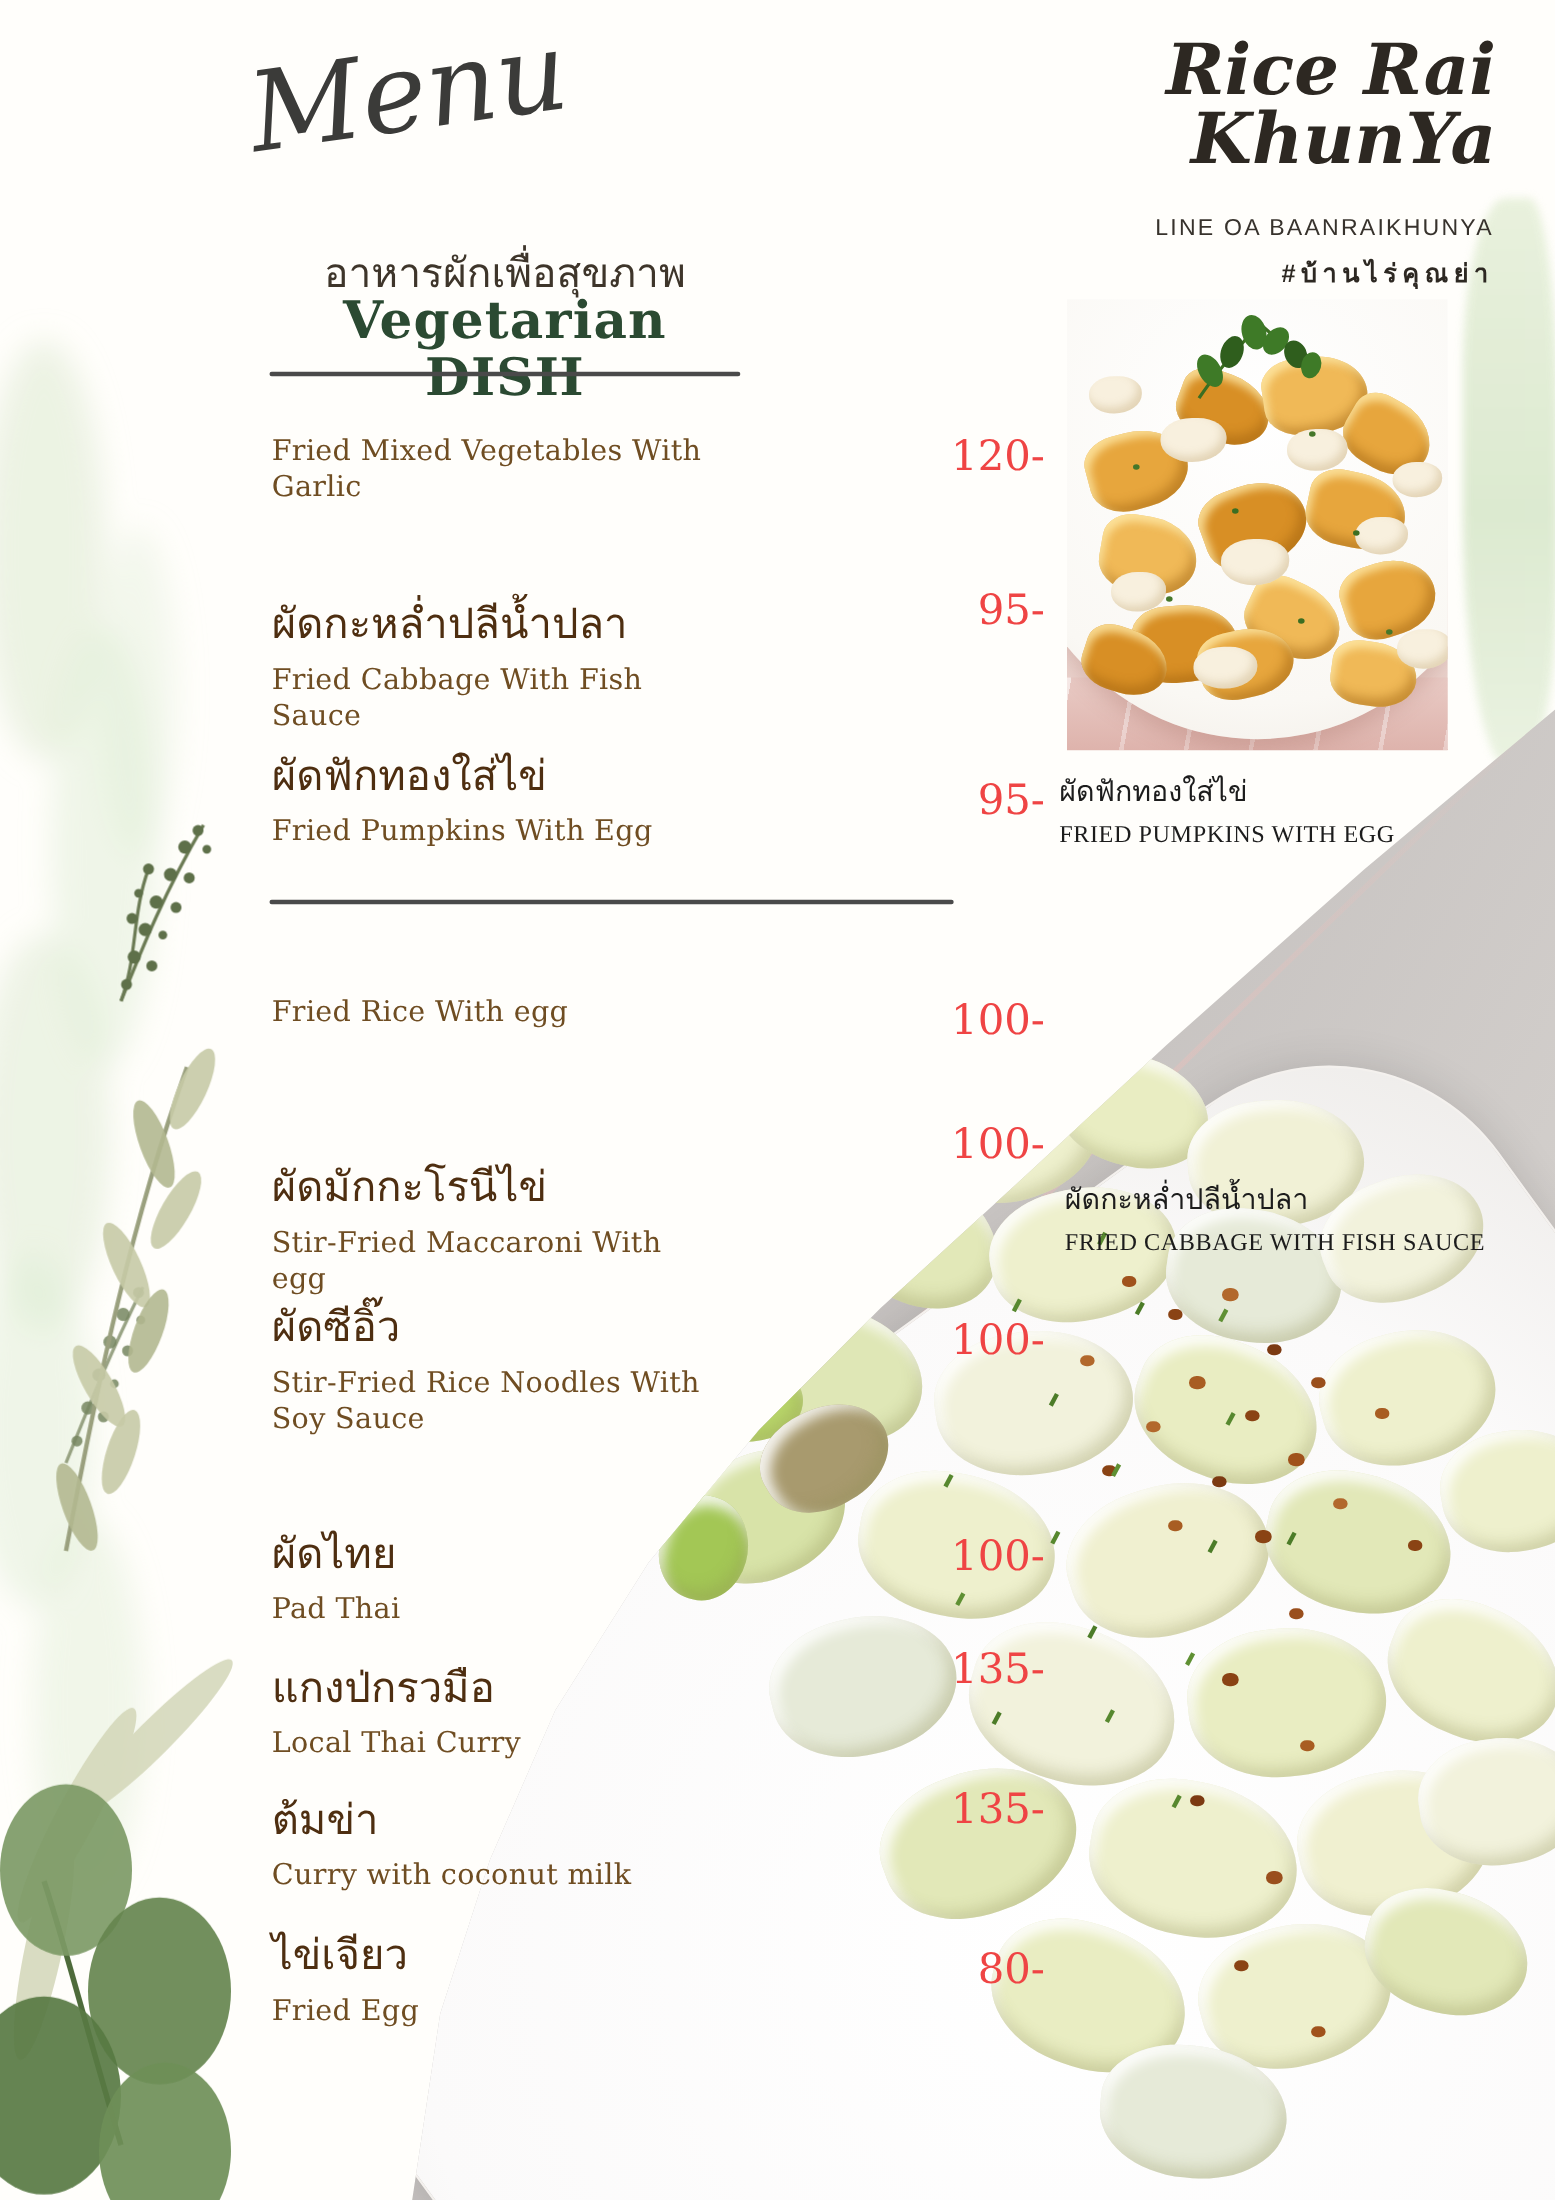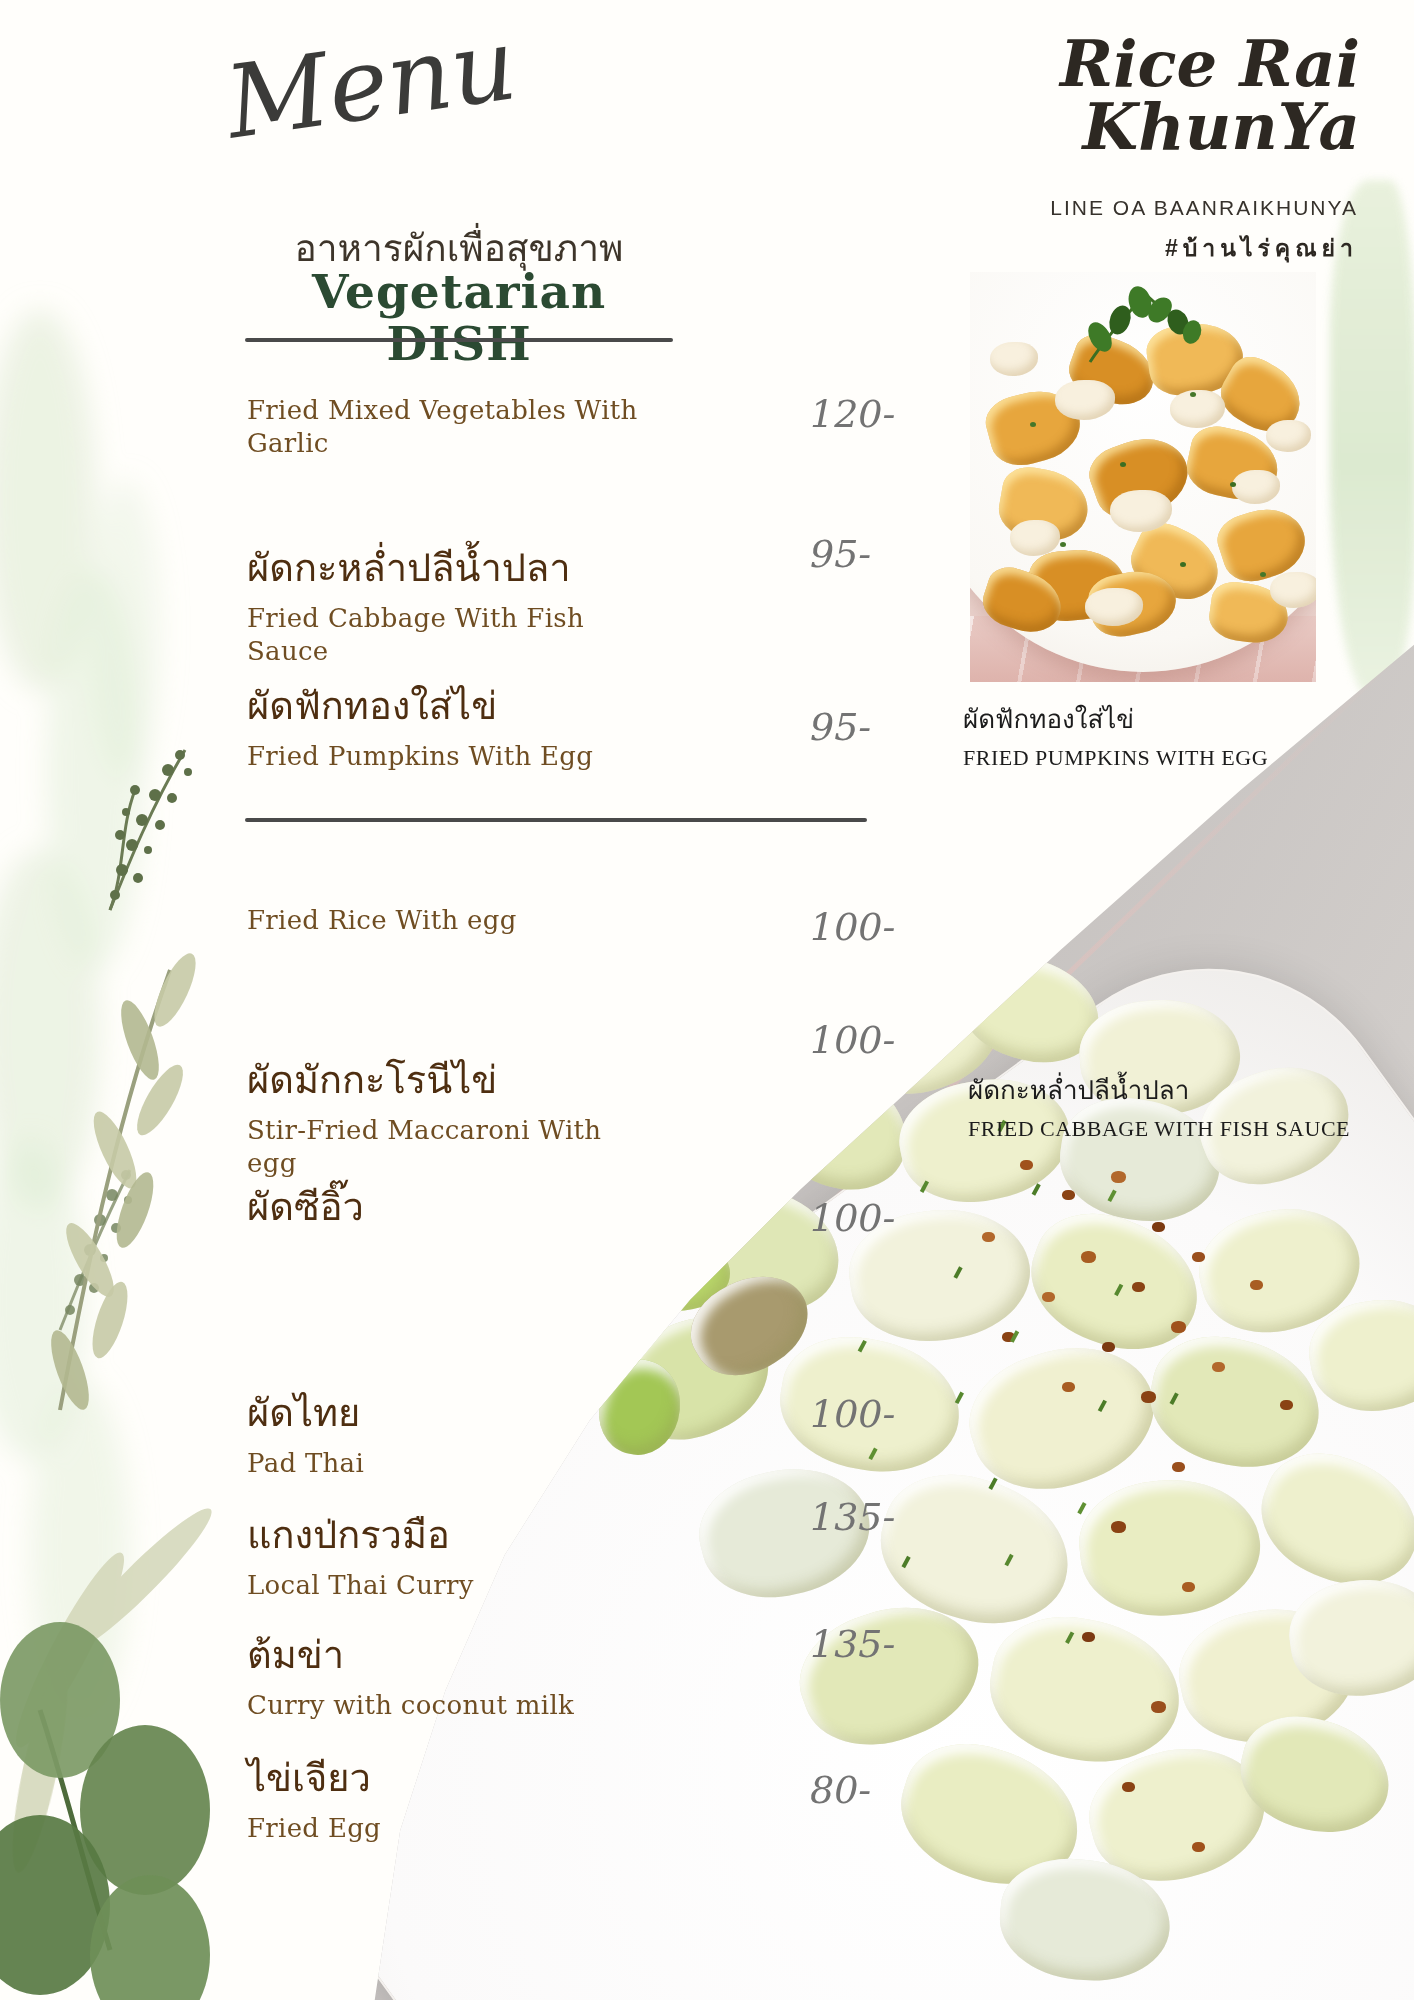--- a/index.html
+++ b/index.html
@@ -33,22 +33,22 @@
   .lineoa{position:absolute;left:958px;top:196px;width:400px;z-index:7;text-align:right;
         font-size:21px;letter-spacing:2px;color:#37322c;}
   .hashtag{position:absolute;left:958px;top:230px;width:400px;z-index:7;text-align:right;
         font-size:23px;font-weight:700;letter-spacing:5px;color:#2d2822;}
 
   
   .item{position:absolute;left:247px;width:400px;z-index:7;}
   .i-th{font-size:38px;line-height:1.25;color:#4e2e10;}
   .i-en{margin-top:9px;font-family:"DejaVu Serif",serif;font-size:26px;line-height:1.28;
         letter-spacing:.3px;color:#6f4d22;}
-  .price{position:absolute;left:810px;width:140px;z-index:7;text-align:left;
-        font-family:"DejaVu Serif",serif;font-size:38px;color:#737373;font-style:italic;}
+  .price{position:absolute;left:810px;width:140px;z-index:7;text-align:right;
+        font-family:"DejaVu Serif",serif;font-size:38px;color:#ef4444;}
 
   
   .cap{position:absolute;z-index:8;}
   .cap1{left:963px;top:698px;}
   .cap2{left:968px;top:1069px;}
   .cap-th{font-size:26px;color:#1c1c1c;}
   .cap-en{margin-top:6px;font-family:"Liberation Serif",serif;font-size:22px;
         letter-spacing:.5px;color:#1c1c1c;}
 
   
@@ -307,20 +307,21 @@
   <div class="price" style="top:905px">100-</div>
 
   <div class="item" style="top:1057px">
     <div class="i-th">ผัดมักกะโรนีไข่</div>
     <div class="i-en">Stir-Fried Maccaroni With egg</div>
   </div>
   <div class="price" style="top:1018px">100-</div>
 
   <div class="item" style="top:1184px">
     <div class="i-th">ผัดซีอิ๊ว</div>
+    <div class="i-en">Stir-Fried Rice Noodles With Soy Sauce</div>
   </div>
   <div class="price" style="top:1196px">100-</div>
 
   <div class="item" style="top:1390px">
     <div class="i-th">ผัดไทย</div>
     <div class="i-en">Pad Thai</div>
   </div>
   <div class="price" style="top:1392px">100-</div>
 
   <div class="item" style="top:1512px">

